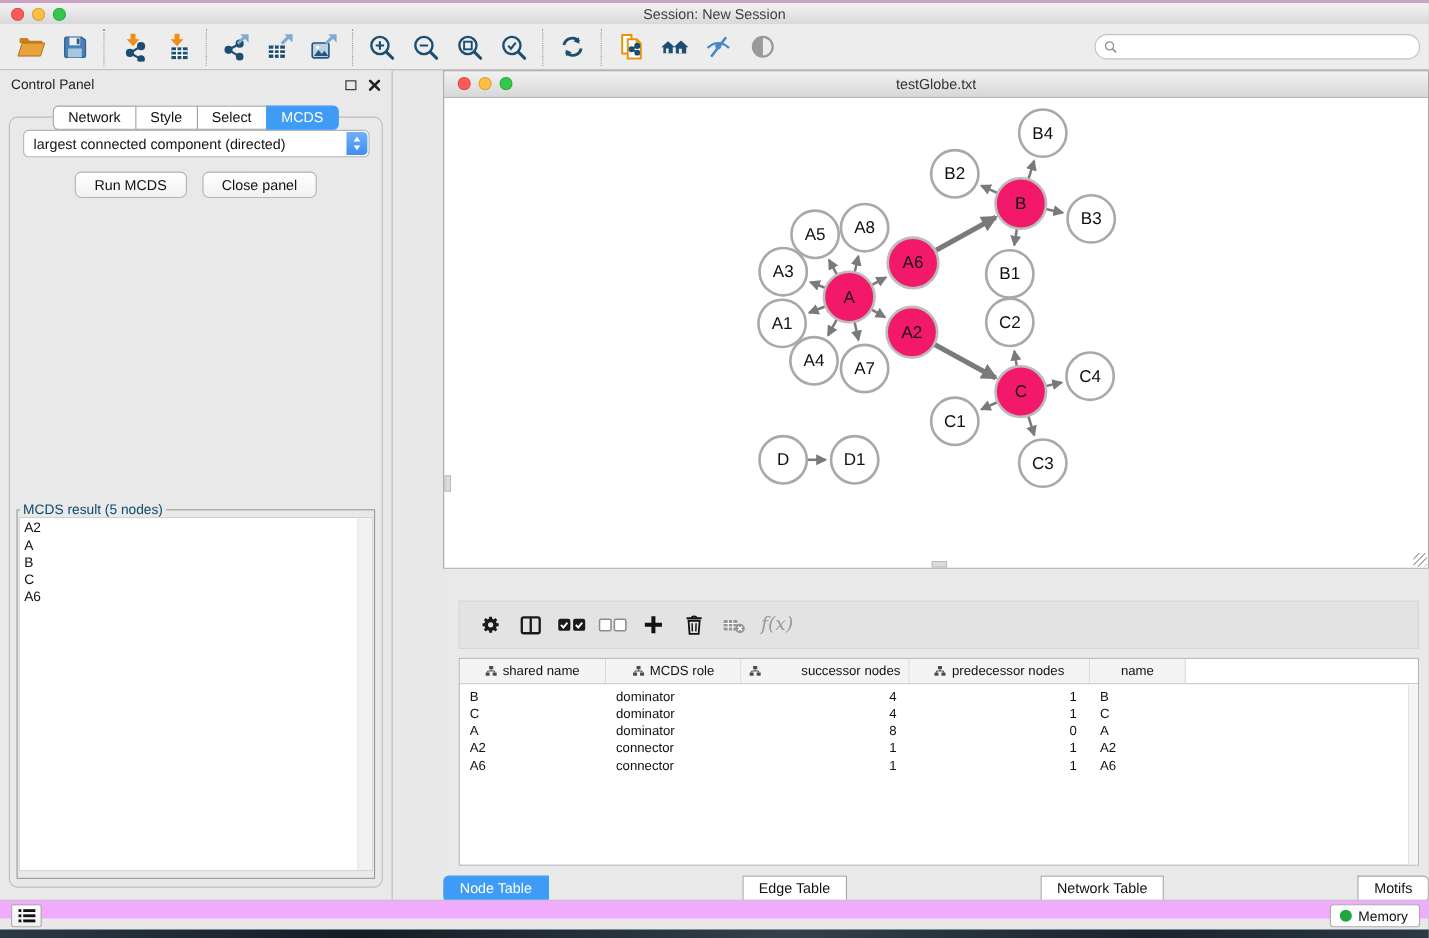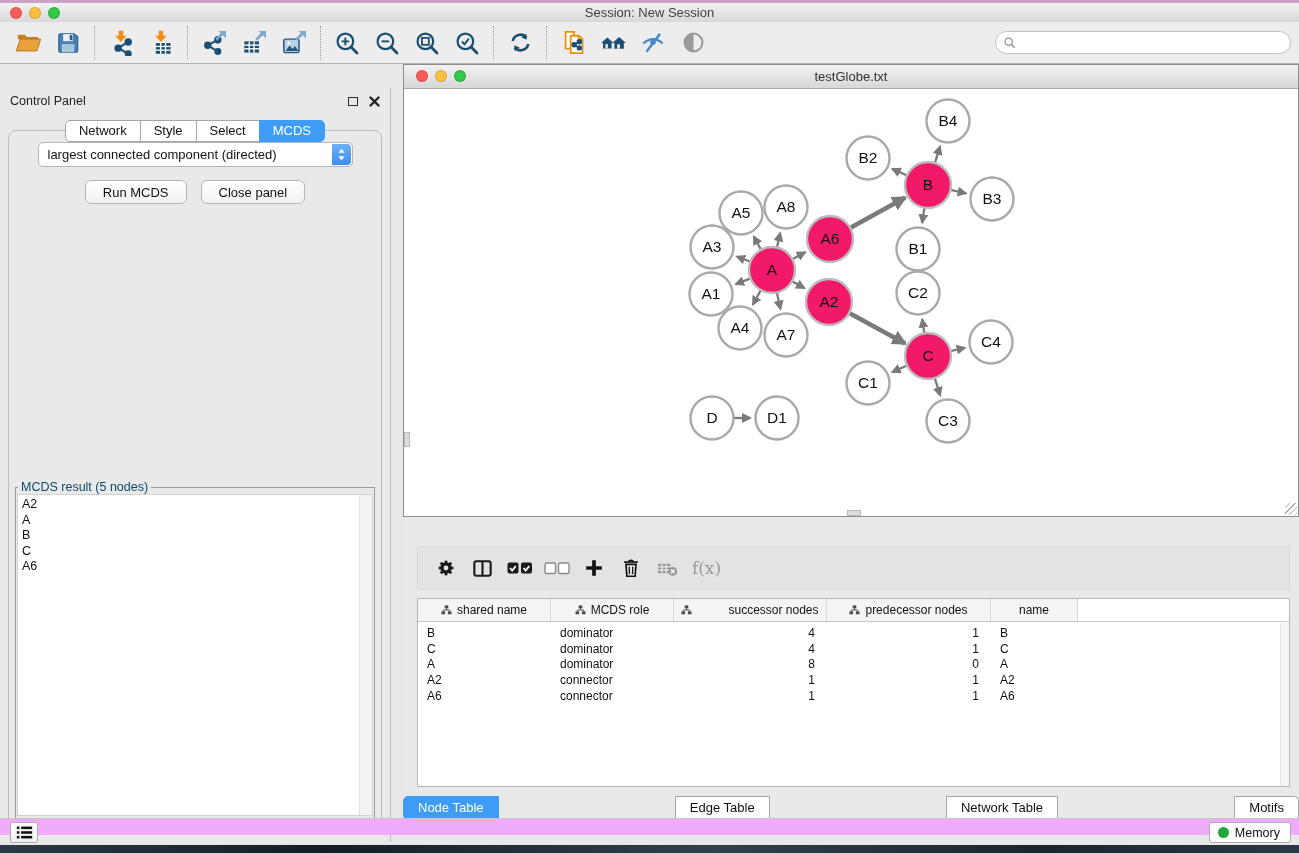--- a/index.html
+++ b/index.html
@@ -23,22 +23,22 @@
              border-bottom:1px solid #B3B3B3; display:flex; align-items:center; padding:0 8px; }
   .tbtn { width:40px; height:34px; display:flex; align-items:center; justify-content:center; }
   .tsep { height:34px; border-left:1px dotted #9B9B9B; margin:0 6px; }
   .search-box { margin-left:auto; width:296px; height:23px; background:#fff;
                 border:1px solid #C2C2C2; border-radius:12px; display:flex; align-items:center;
                 padding-left:7px; gap:4px; }
   .search-box input { border:none; outline:none; flex:1; font-size:12px; background:transparent;
                       font-family:"Liberation Sans",sans-serif; }
 
   
-  .control-panel { position:absolute; left:0; top:64px; width:391px; height:754px;
-                   background:#E9E9E9; border-right:1px solid #BEBEBE;margin-top:24px; }
+  .control-panel { position:absolute; left:0; top:64px; width:357px; height:754px;
+                   background:#E9E9E9; border-right:1px solid #BEBEBE; }
   .cp-header { position:absolute; top:0; left:0; right:0; height:26px; display:flex; align-items:center; }
   .panel-title { font-size:12.5px; color:#1E1E1E; padding-left:10px; }
   .win-icons { margin-left:auto; display:flex; align-items:center; gap:11px; padding-right:10px; }
   .float-box { width:10px; height:9px; border:1.5px solid #2B2B2B; display:inline-block; background:transparent; }
   .cp-tabs { position:absolute; top:32px; left:0; right:0; display:flex; justify-content:center; z-index:2; }
   .seg-tab { font-size:13px; color:#111; background:#fff; border:1px solid #A6A6A6;
              padding:2px 13px 3px; margin-left:-1px; }
   .seg-tab:first-child { border-radius:5px 0 0 5px; margin-left:0; }
   .seg-tab:last-child { border-radius:0 5px 5px 0; }
   .seg-tab.sel { background:#3E9CF6; border-color:#3E9CF6; color:#fff; }
@@ -79,21 +79,21 @@
   .grip-corner { position:absolute; right:1px; bottom:1px; width:12px; height:12px;
                  background:repeating-linear-gradient(135deg, transparent 0 3px, #AFAFAF 3px 4px); }
 
   
   .table-panel { position:absolute; left:403px; top:517px; width:896px; height:301px; background:#E9E9E9; }
   .tp-header { position:absolute; top:2px; left:0; right:0; height:24px; display:flex; align-items:center; }
   .tp-header .panel-title { padding-left:14px; }
   .tp-toolbar { position:absolute; top:29px; left:14px; right:9px; height:44px; background:#E3E3E3;
                 border:1px solid #D6D6D6; display:flex; align-items:center; padding-left:9px; }
   .tpbtn { width:37px; display:flex; align-items:center; justify-content:center; }
-  .fx-label { font-size:17px; color:#9A9A9A; font-family:"DejaVu Serif", serif; padding-left:4px; }
+  .fx-label { font-size:17px; color:#9A9A9A; font-family:"DejaVu Serif", serif; font-style:italic; padding-left:4px; }
   .tp-table { position:absolute; top:81px; left:14px; right:9px; height:189px; background:#fff;
               border:1px solid #B6B6B6; overflow:hidden; }
   .thead { display:flex; height:23px; border-bottom:1px solid #C8C8C8; }
   .th { height:100%; background:#F4F4F4; border-right:1px solid #D9D9D9; display:flex; align-items:center;
         justify-content:center; gap:5px; font-size:12px; color:#111; }
   .tbody { padding-top:3px; }
   .tr { display:flex; height:15.8px; align-items:center; }
   .td { font-size:12px; color:#111; padding-left:9px; overflow:hidden; white-space:nowrap; }
   .td.num { text-align:right; padding-left:0; padding-right:12px; }
   .tp-scroll { position:absolute; right:0; top:24px; bottom:0; width:9px; background:#F5F5F5; border-left:1px solid #E2E2E2; }

